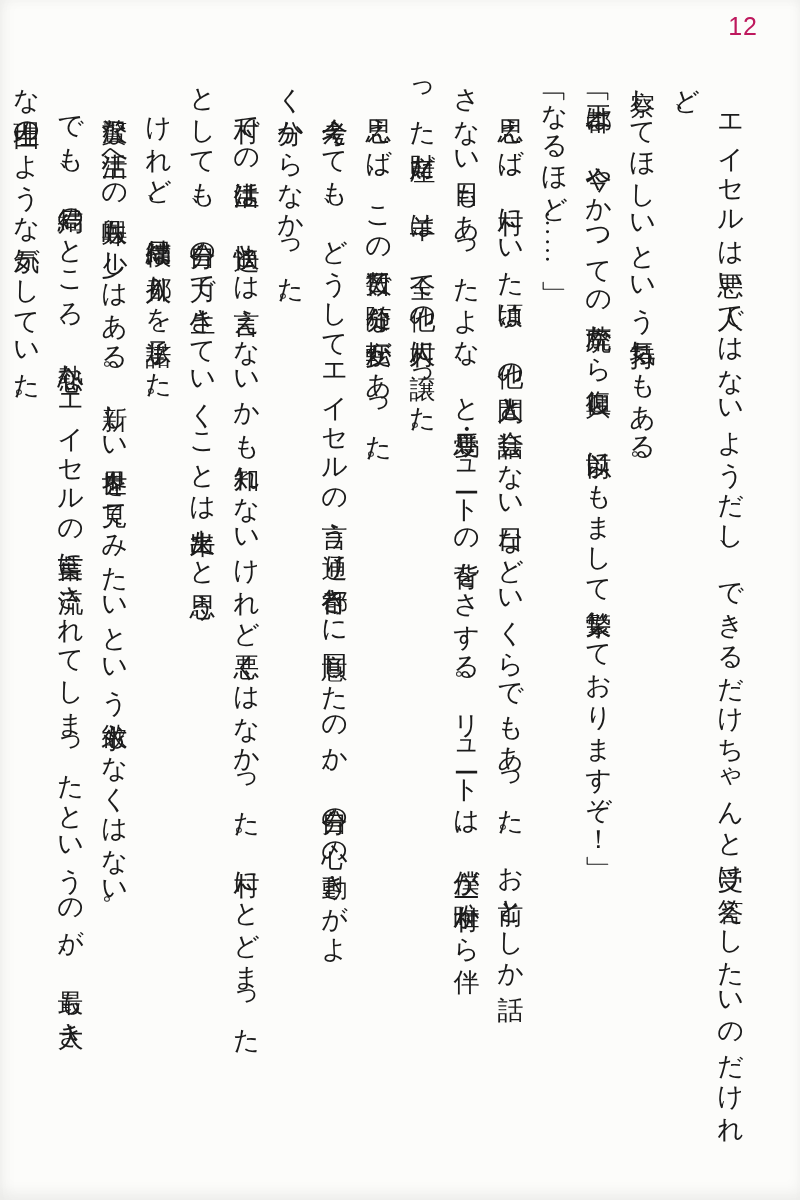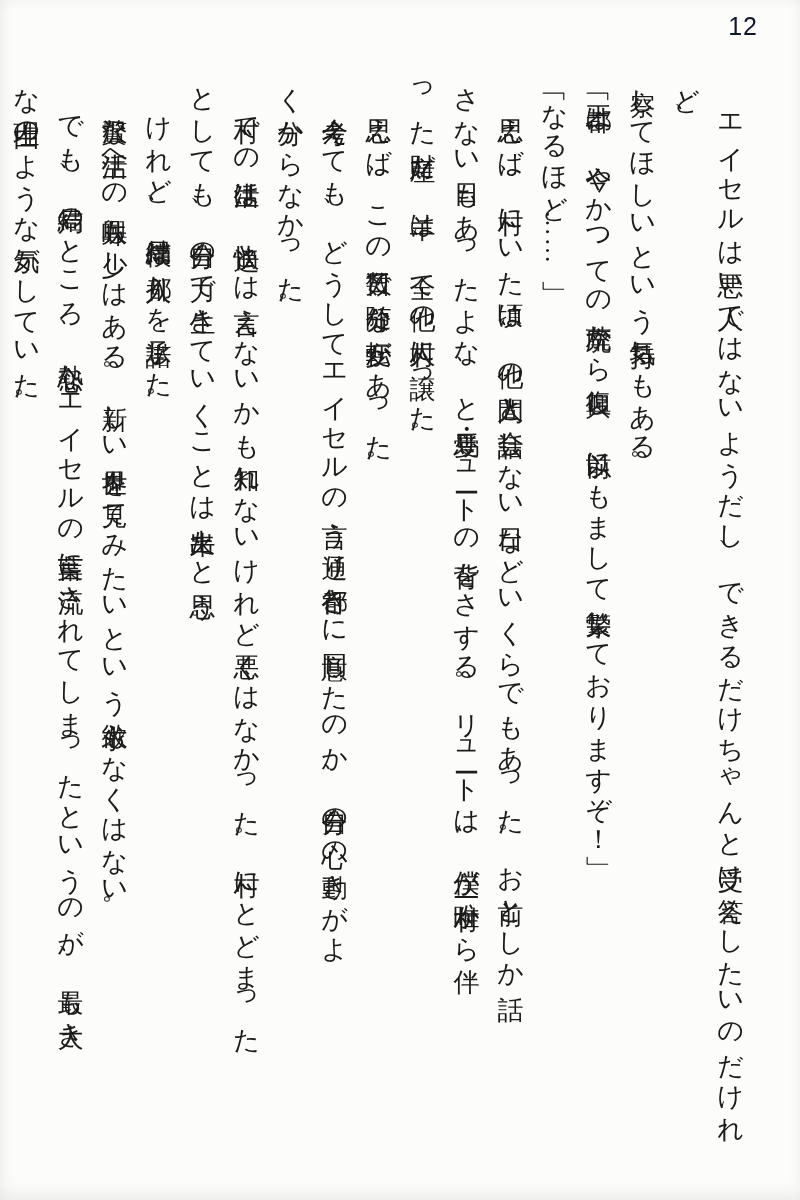--- a/index.html
+++ b/index.html
@@ -28,21 +28,21 @@
     position: absolute;
     inset: 0;
   }
   .page-number {
     position: absolute;
     top: 12px;
     right: 42px;
     font-family: "Liberation Sans", sans-serif;
     font-size: 25px;
     letter-spacing: 1px;
-    color: #0f172a;
+    color: #be185d;
   }
   .text-block {
     position: absolute;
     top: 70px;
     right: 48px;
     height: 1108px;
     writing-mode: vertical-rl;
     text-orientation: mixed;
     font-size: 26px;
     line-height: 44px;          

